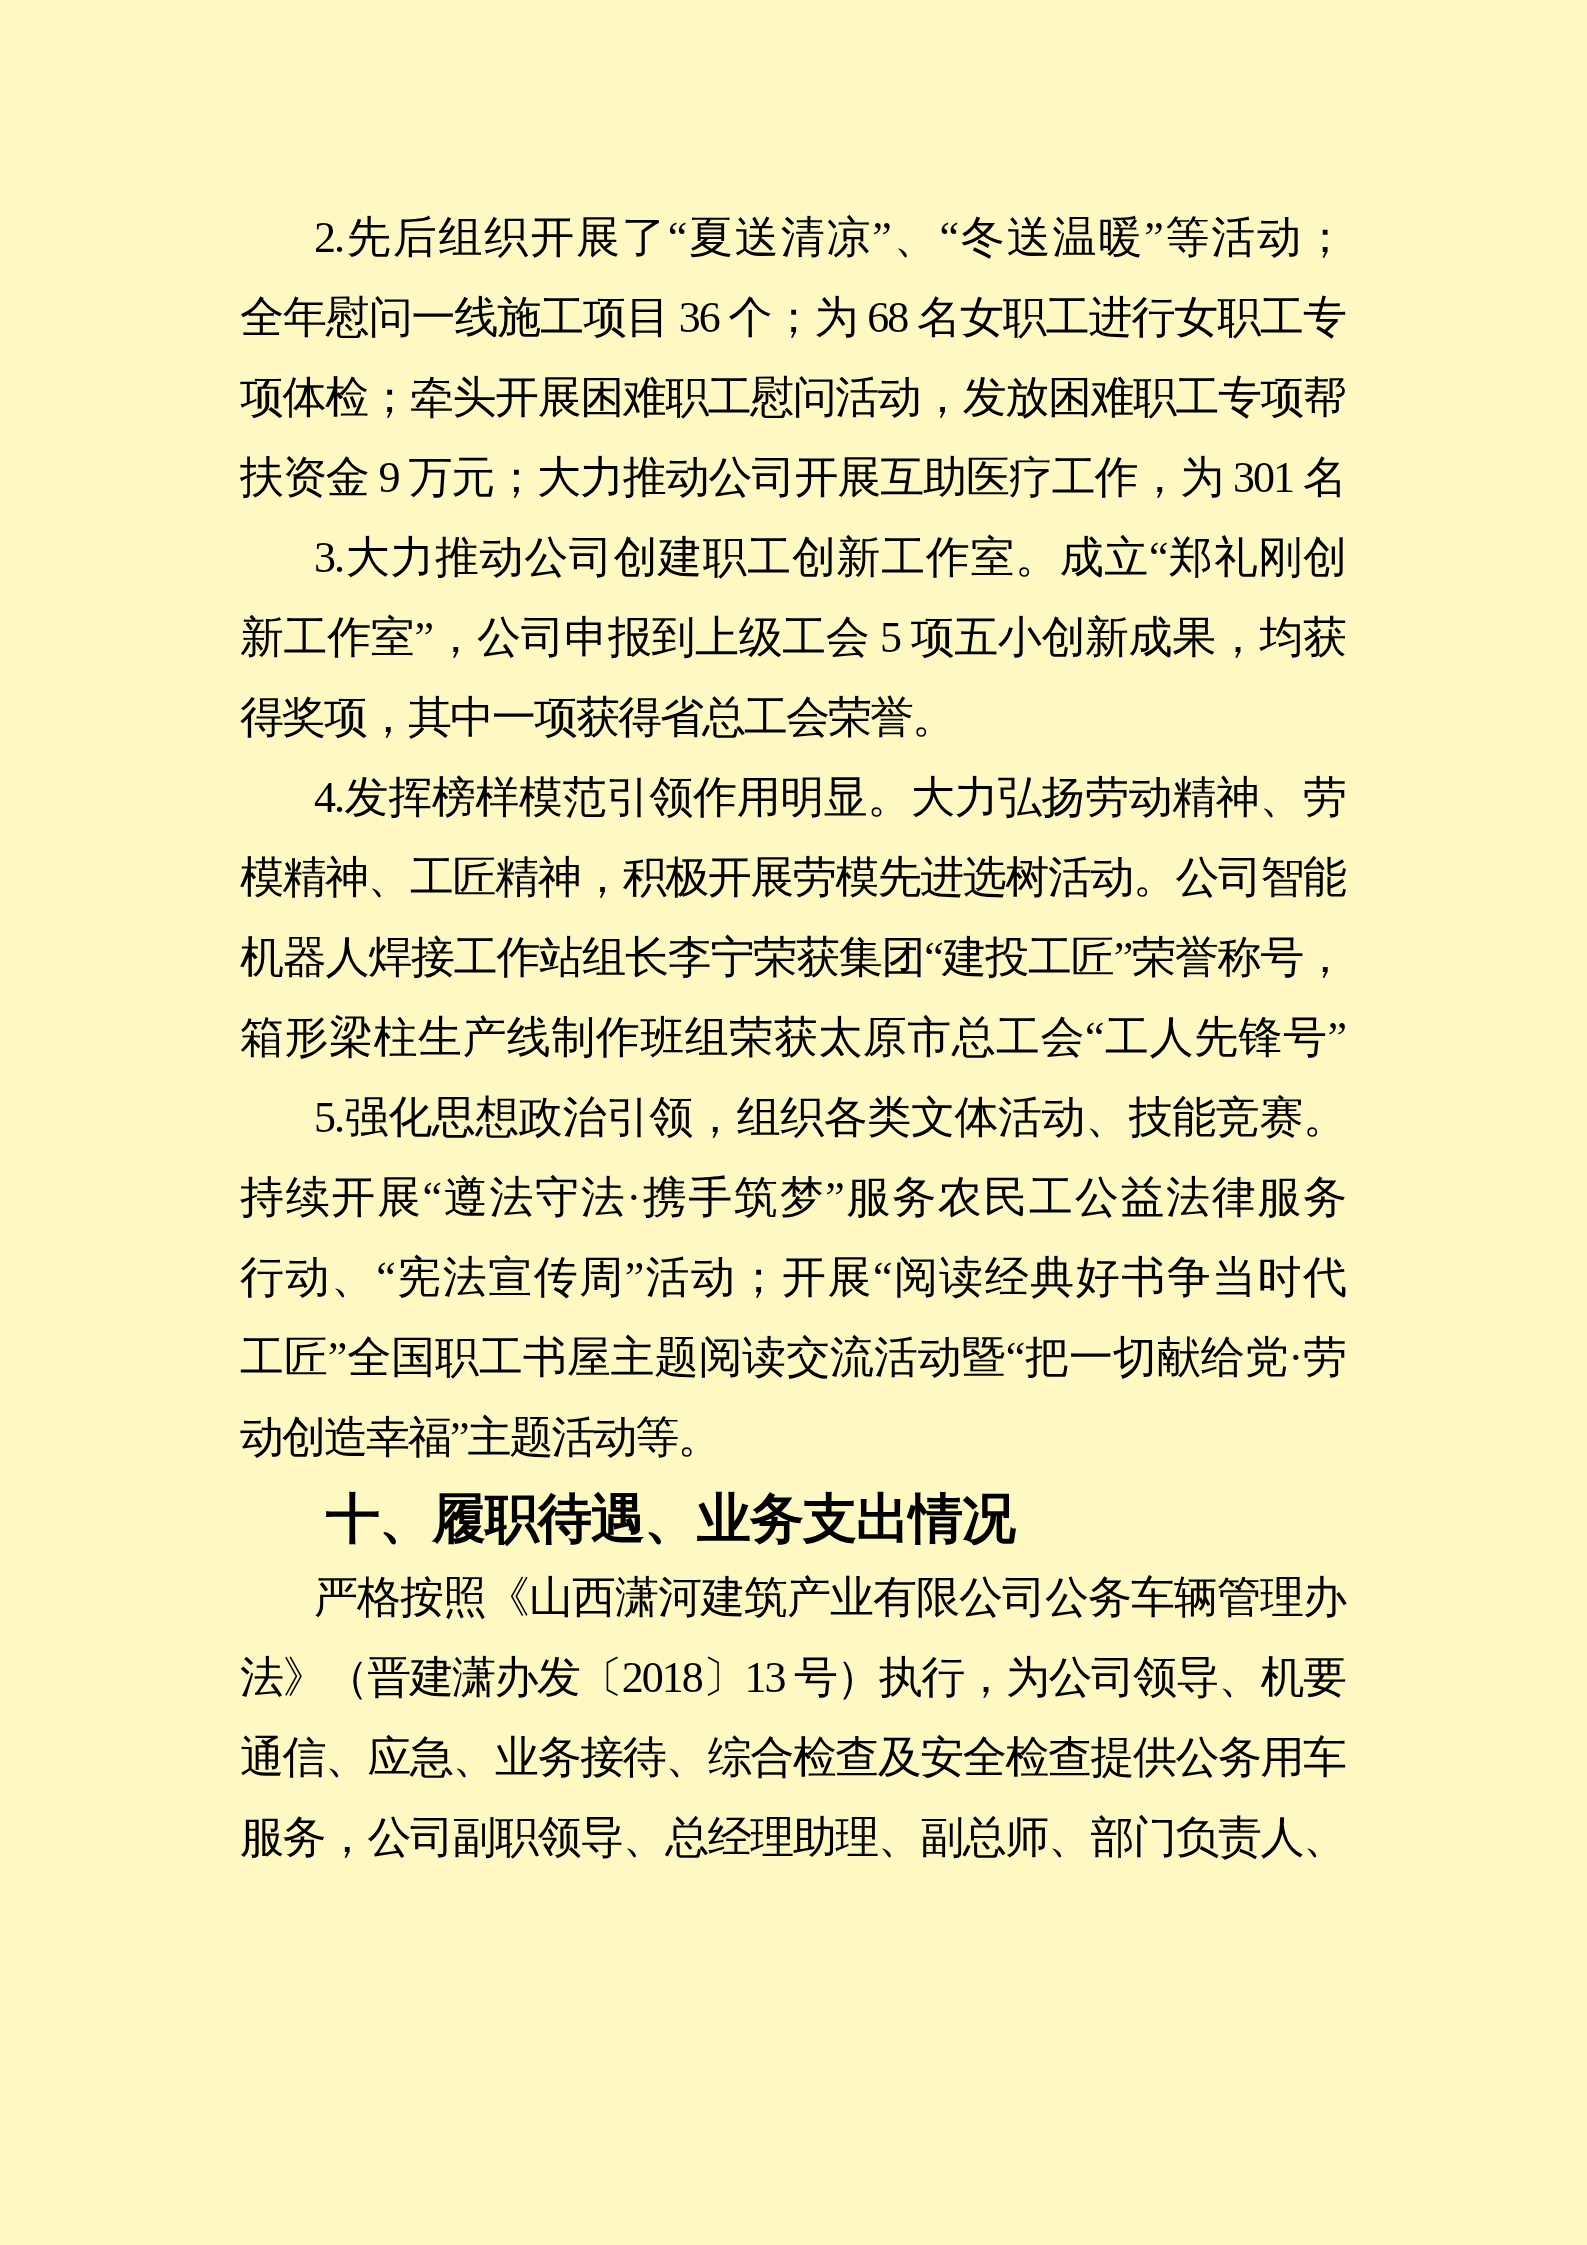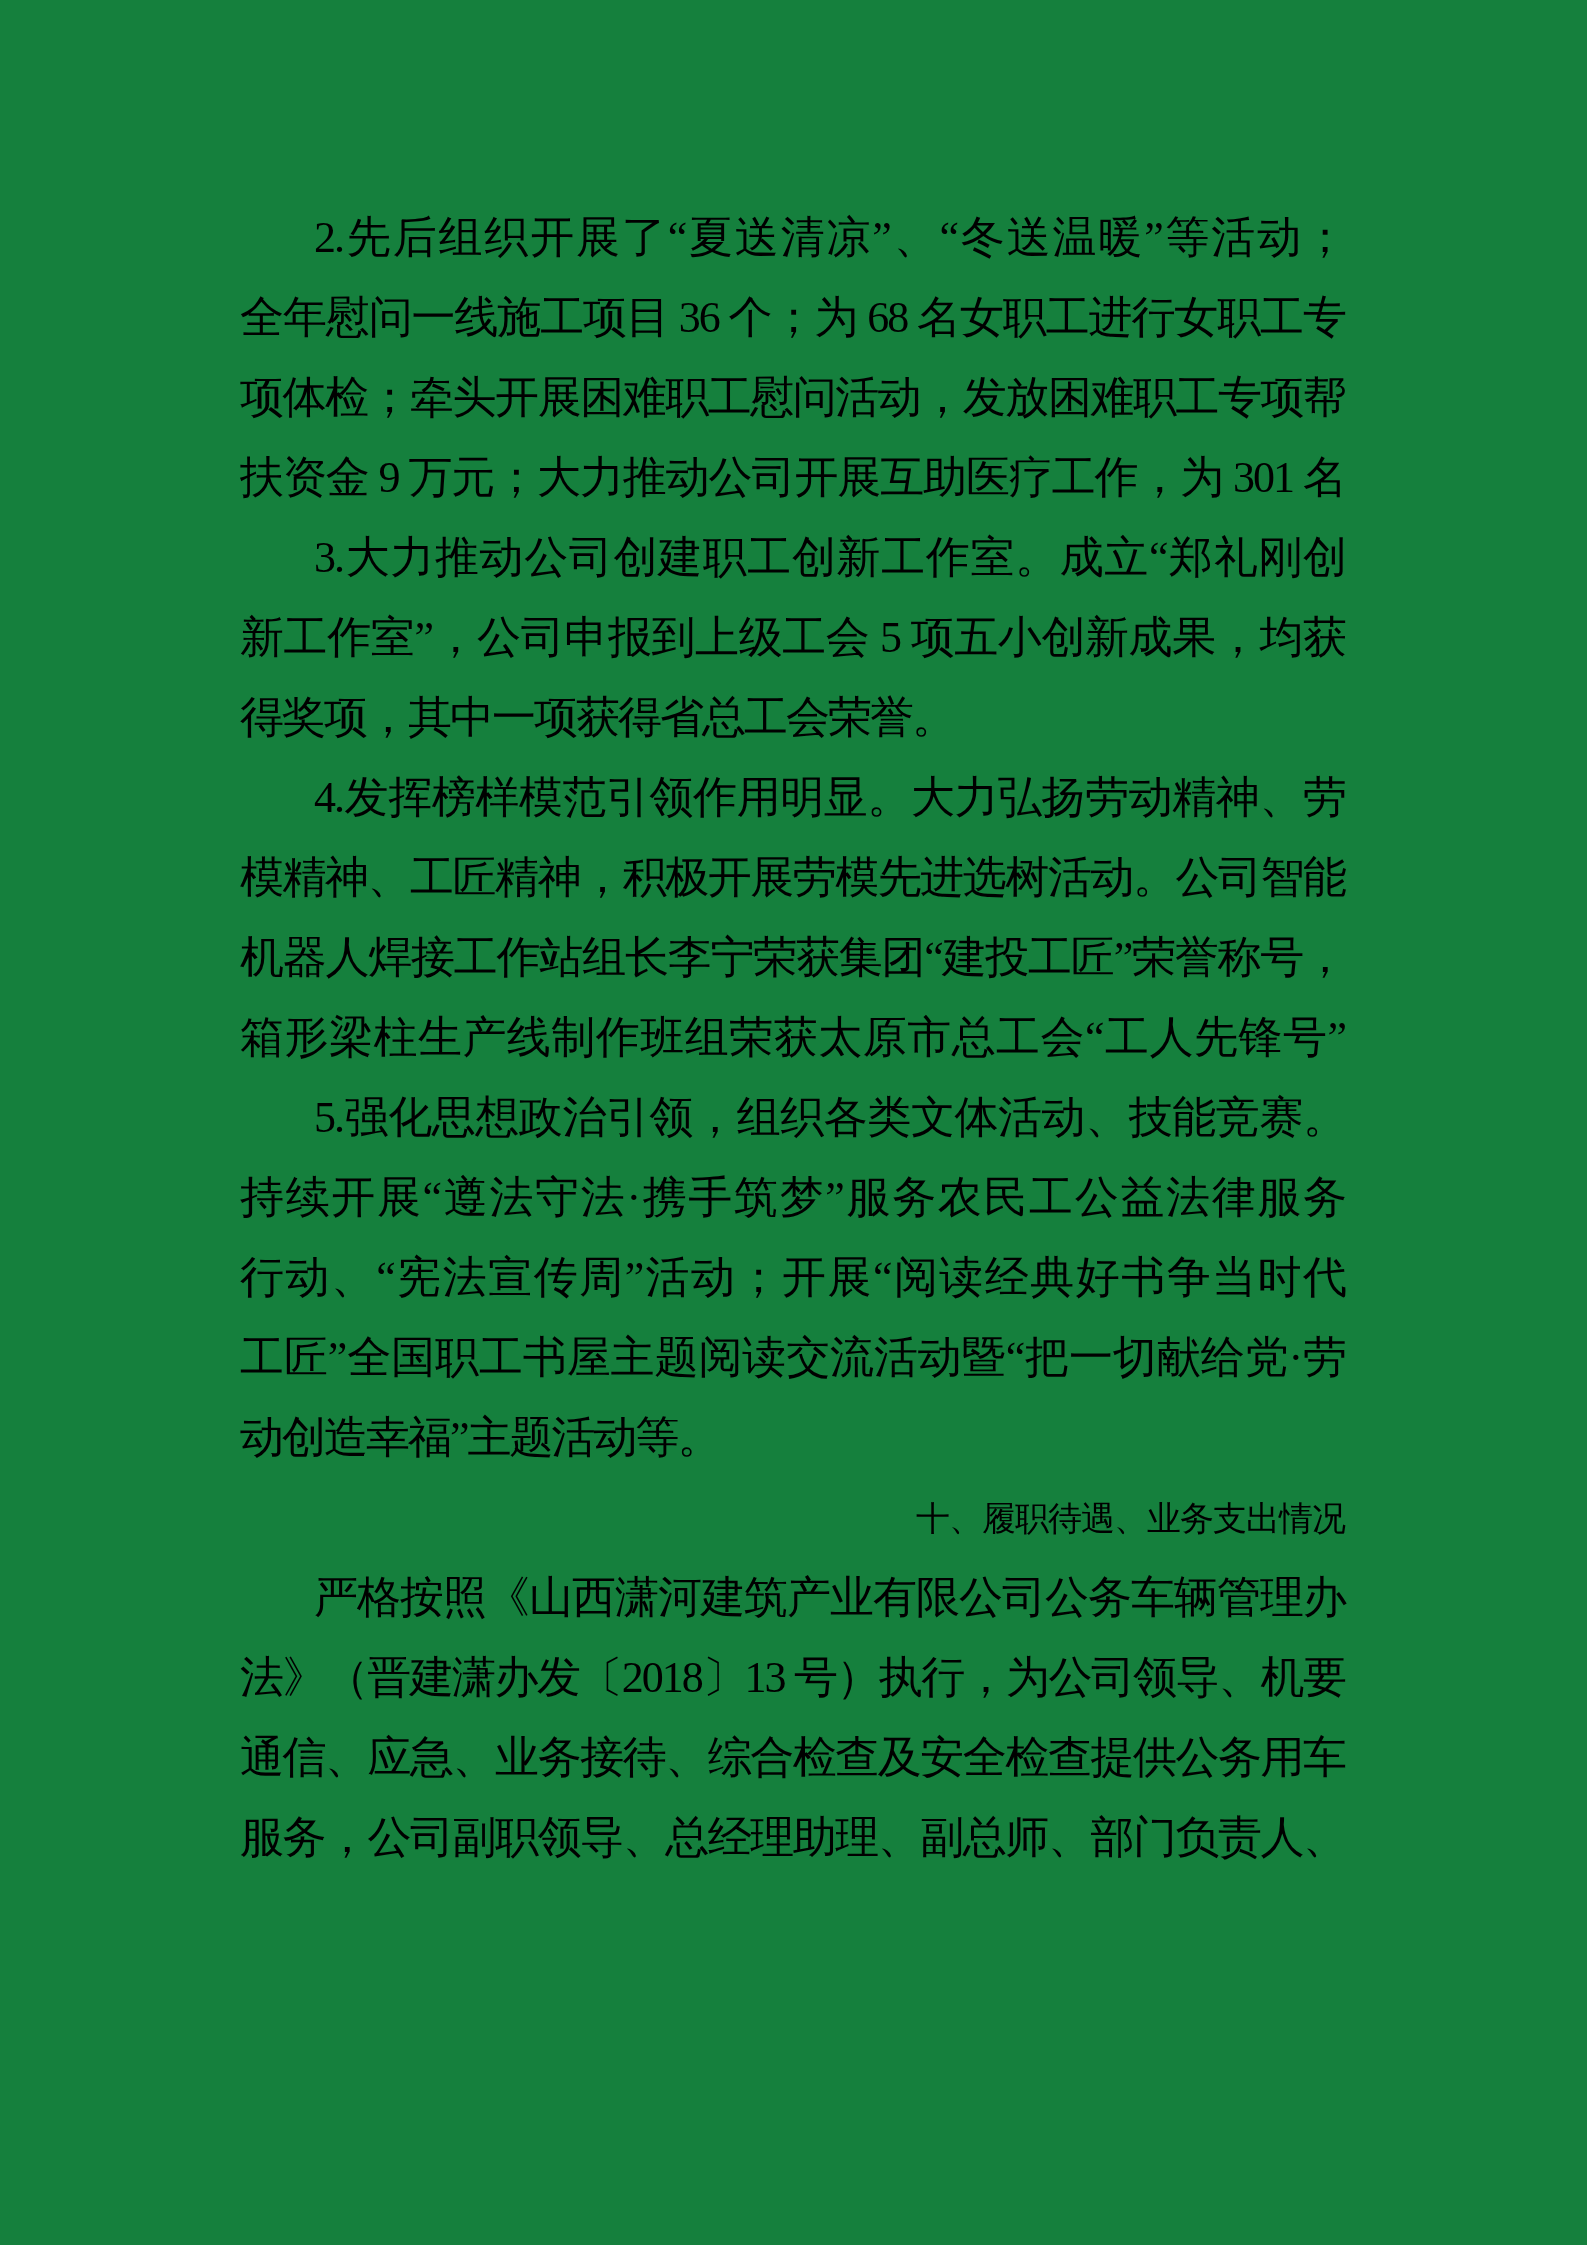--- a/index.html
+++ b/index.html
@@ -7,21 +7,21 @@
   body {
     background: #ffffff;
     font-family: "Liberation Serif", "DejaVu Serif", serif;
     color: #000000;
     overflow: hidden;
   }
   .page {
     position: relative;
     width: 1587px;
     height: 2245px;
-    background: #15803d;
+    background: #fef9c3;
     padding: 198px 242px 0 240px;
   }
   .doc { width: 1105px; }
   .line {
     font-family: "Liberation Serif", "DejaVu Serif", serif;
     font-size: 44px;
     letter-spacing: -2px;
     line-height: 80px;
     height: 80px;
     color: #000000;
@@ -31,25 +31,24 @@
   }
   .line.fill {
     white-space: normal;
     text-align: justify;
     text-align-last: justify;
     text-justify: inter-character;
   }
   .line.indent { text-indent: 74px; }
   .para.heading .line {
     font-family: "Liberation Sans", "DejaVu Sans", sans-serif;
-    font-weight: 400;
-    font-size: 34px;
+    font-weight: 700;
+    font-size: 54px;
     letter-spacing: -1px;
     text-indent: 86px;
-    text-align: right;
   }
 </style>
 </head>
 <body>
 
 <div class="page">
   <div class="doc" id="doc">
       <div class="para body">
         <div class="line indent fill">2.先后组织开展了“夏送清凉”、“冬送温暖”等活动；</div>
         <div class="line fill">全年慰问一线施工项目 36 个；为 68 名女职工进行女职工专</div>

